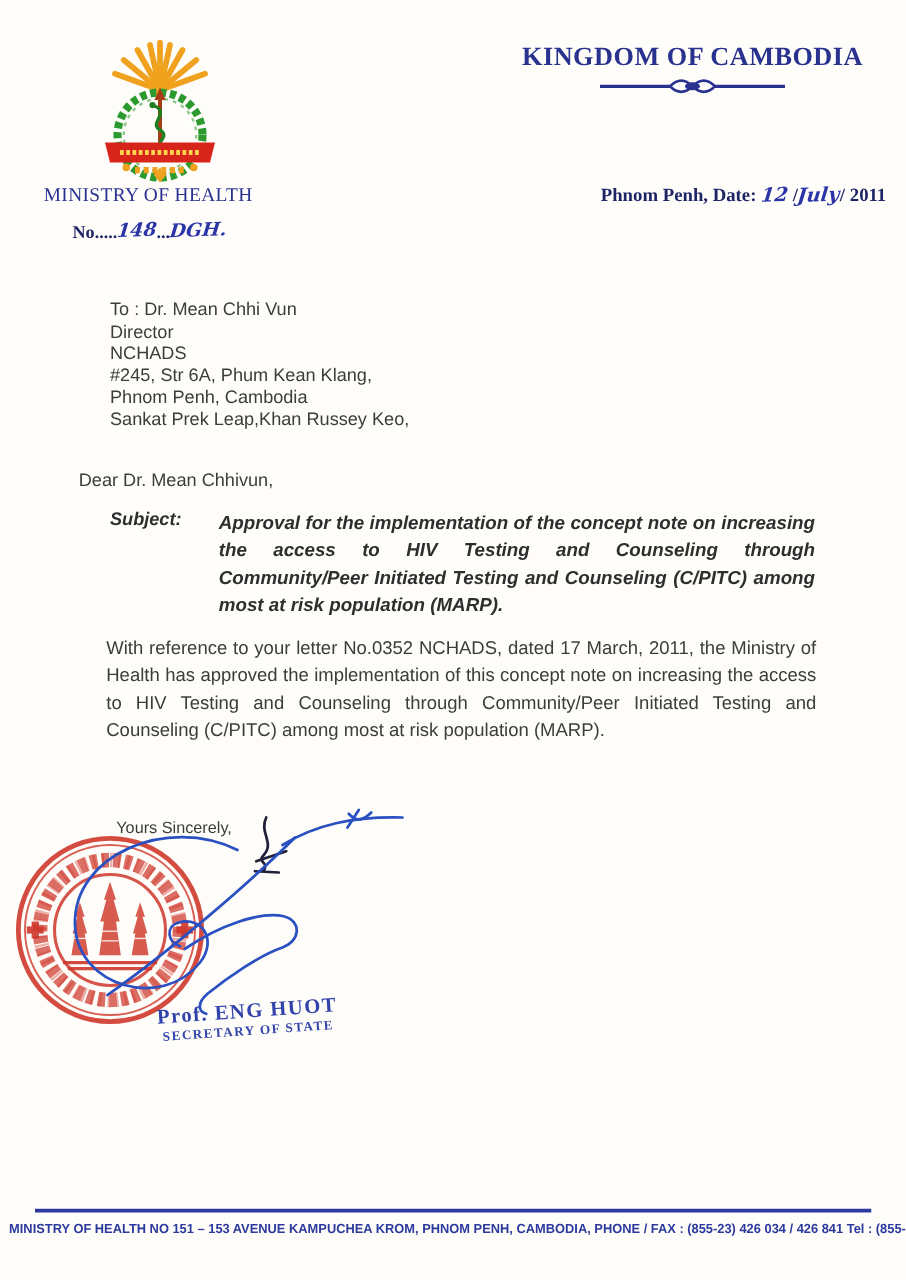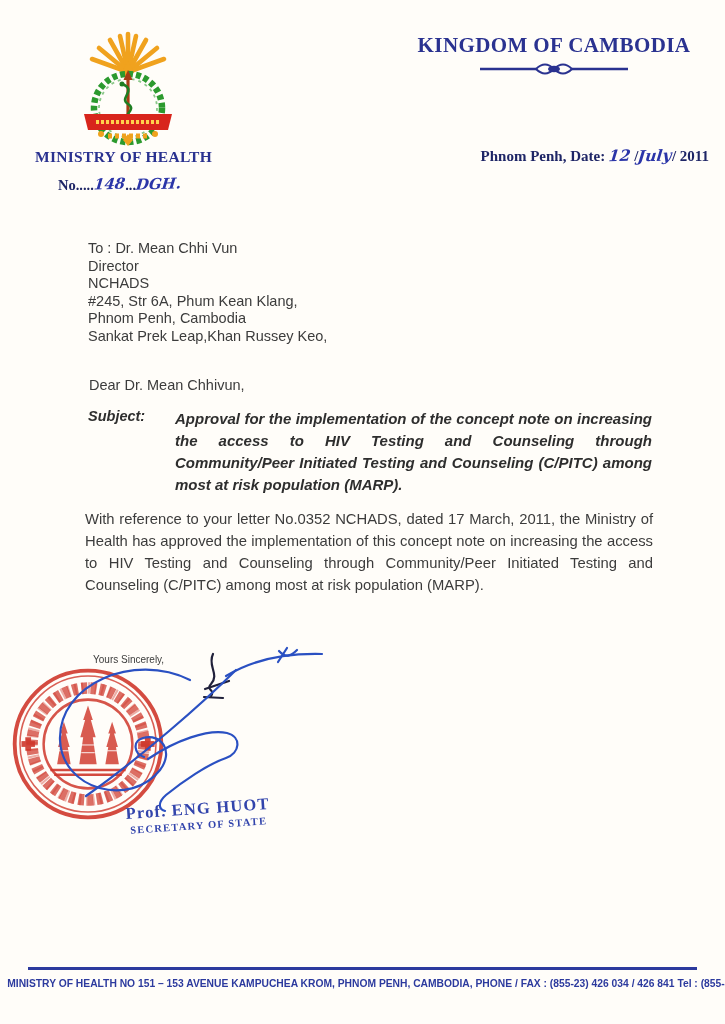--- a/index.html
+++ b/index.html
@@ -20,34 +20,34 @@
     position:relative;width:725px;height:1024px;margin:0 auto;
     background:var(--paper);overflow:hidden;
     box-shadow:0 0 6px rgba(0,0,0,.25);
   }
   .abs{position:absolute;}
   
   .header-right{top:33px;left:398px;width:312px;text-align:center;color:var(--header-blue);}
   .kingdom-title{font-family:"Liberation Serif",serif;font-weight:bold;font-size:21px;letter-spacing:.4px;white-space:nowrap;}
   .motto{font-family:"Liberation Serif",serif;font-weight:bold;font-size:14.5px;letter-spacing:.6px;margin-top:5px;white-space:nowrap;}
   .divider-wrap{margin:3px auto 0;width:160px;height:16px;}
-  .ministry{top:148px;left:35px;font-family:"Liberation Serif",serif;font-weight:bold;font-size:15.5px;color:var(--header-blue);letter-spacing:.3px;}
+  .ministry{top:148px;left:35px;font-family:"Liberation Serif",serif;font-weight:normal;font-size:15.5px;color:var(--header-blue);letter-spacing:.3px;}
   .ref-line{top:176px;left:58px;font-family:"Liberation Serif",serif;font-weight:bold;font-size:14.5px;color:var(--ink-navy);}
   .hand{font-family:"DejaVu Serif",serif;font-style:italic;color:#2b35a8;display:inline-block;transform:skewX(-8deg) rotate(-2deg);}
   .ref-line .hand{font-size:15px;position:relative;top:-1px;}
   .date-line{top:146px;right:16px;font-family:"Liberation Serif",serif;font-weight:bold;font-size:15px;color:var(--ink-navy);white-space:nowrap;}
   .date-line .hand{font-size:15.5px;}
   
   .recipient{top:240px;left:88px;font-size:14.5px;line-height:17.6px;color:var(--text-black);}
-  .salutation{top:377px;left:89px;font-size:14.5px;color:var(--text-black);}
+  .salutation{top:377px;left:63px;font-size:14.5px;color:var(--text-black);}
   .subject-row{top:408px;left:88px;width:564px;display:flex;color:#2e2e2e;}
   .subject-label{width:87px;flex:0 0 87px;font-weight:bold;font-style:italic;font-size:14.5px;}
   .subject-text{flex:1;font-weight:bold;font-style:italic;font-size:15px;line-height:22px;text-align:justify;}
   .body-par{top:508px;left:85px;width:568px;font-size:14.8px;line-height:22px;text-align:justify;color:var(--text-black);}
-  .closing{top:654px;left:93px;font-size:10px;color:var(--text-black);}
+  .closing{top:654px;left:93px;font-size:13px;color:var(--text-black);}
   
   .signer{top:799px;left:118px;width:160px;text-align:center;color:#3244ac;transform:rotate(-4deg);}
   .signer-name{font-family:"Liberation Serif",serif;font-weight:bold;font-size:16.5px;letter-spacing:1.2px;white-space:nowrap;}
   .signer-title{font-family:"Liberation Serif",serif;font-weight:bold;font-size:10.5px;letter-spacing:1.2px;margin-top:1px;white-space:nowrap;}
   
   .footer-rule{top:967px;left:28px;width:669px;height:3px;background:var(--footer-blue);}
   .footer-text{top:977px;left:0;width:725px;text-align:center;font-size:10.5px;font-weight:bold;color:var(--footer-blue);transform:scaleX(.98);white-space:nowrap;}
   svg{display:block;}
 </style>
 </head>

